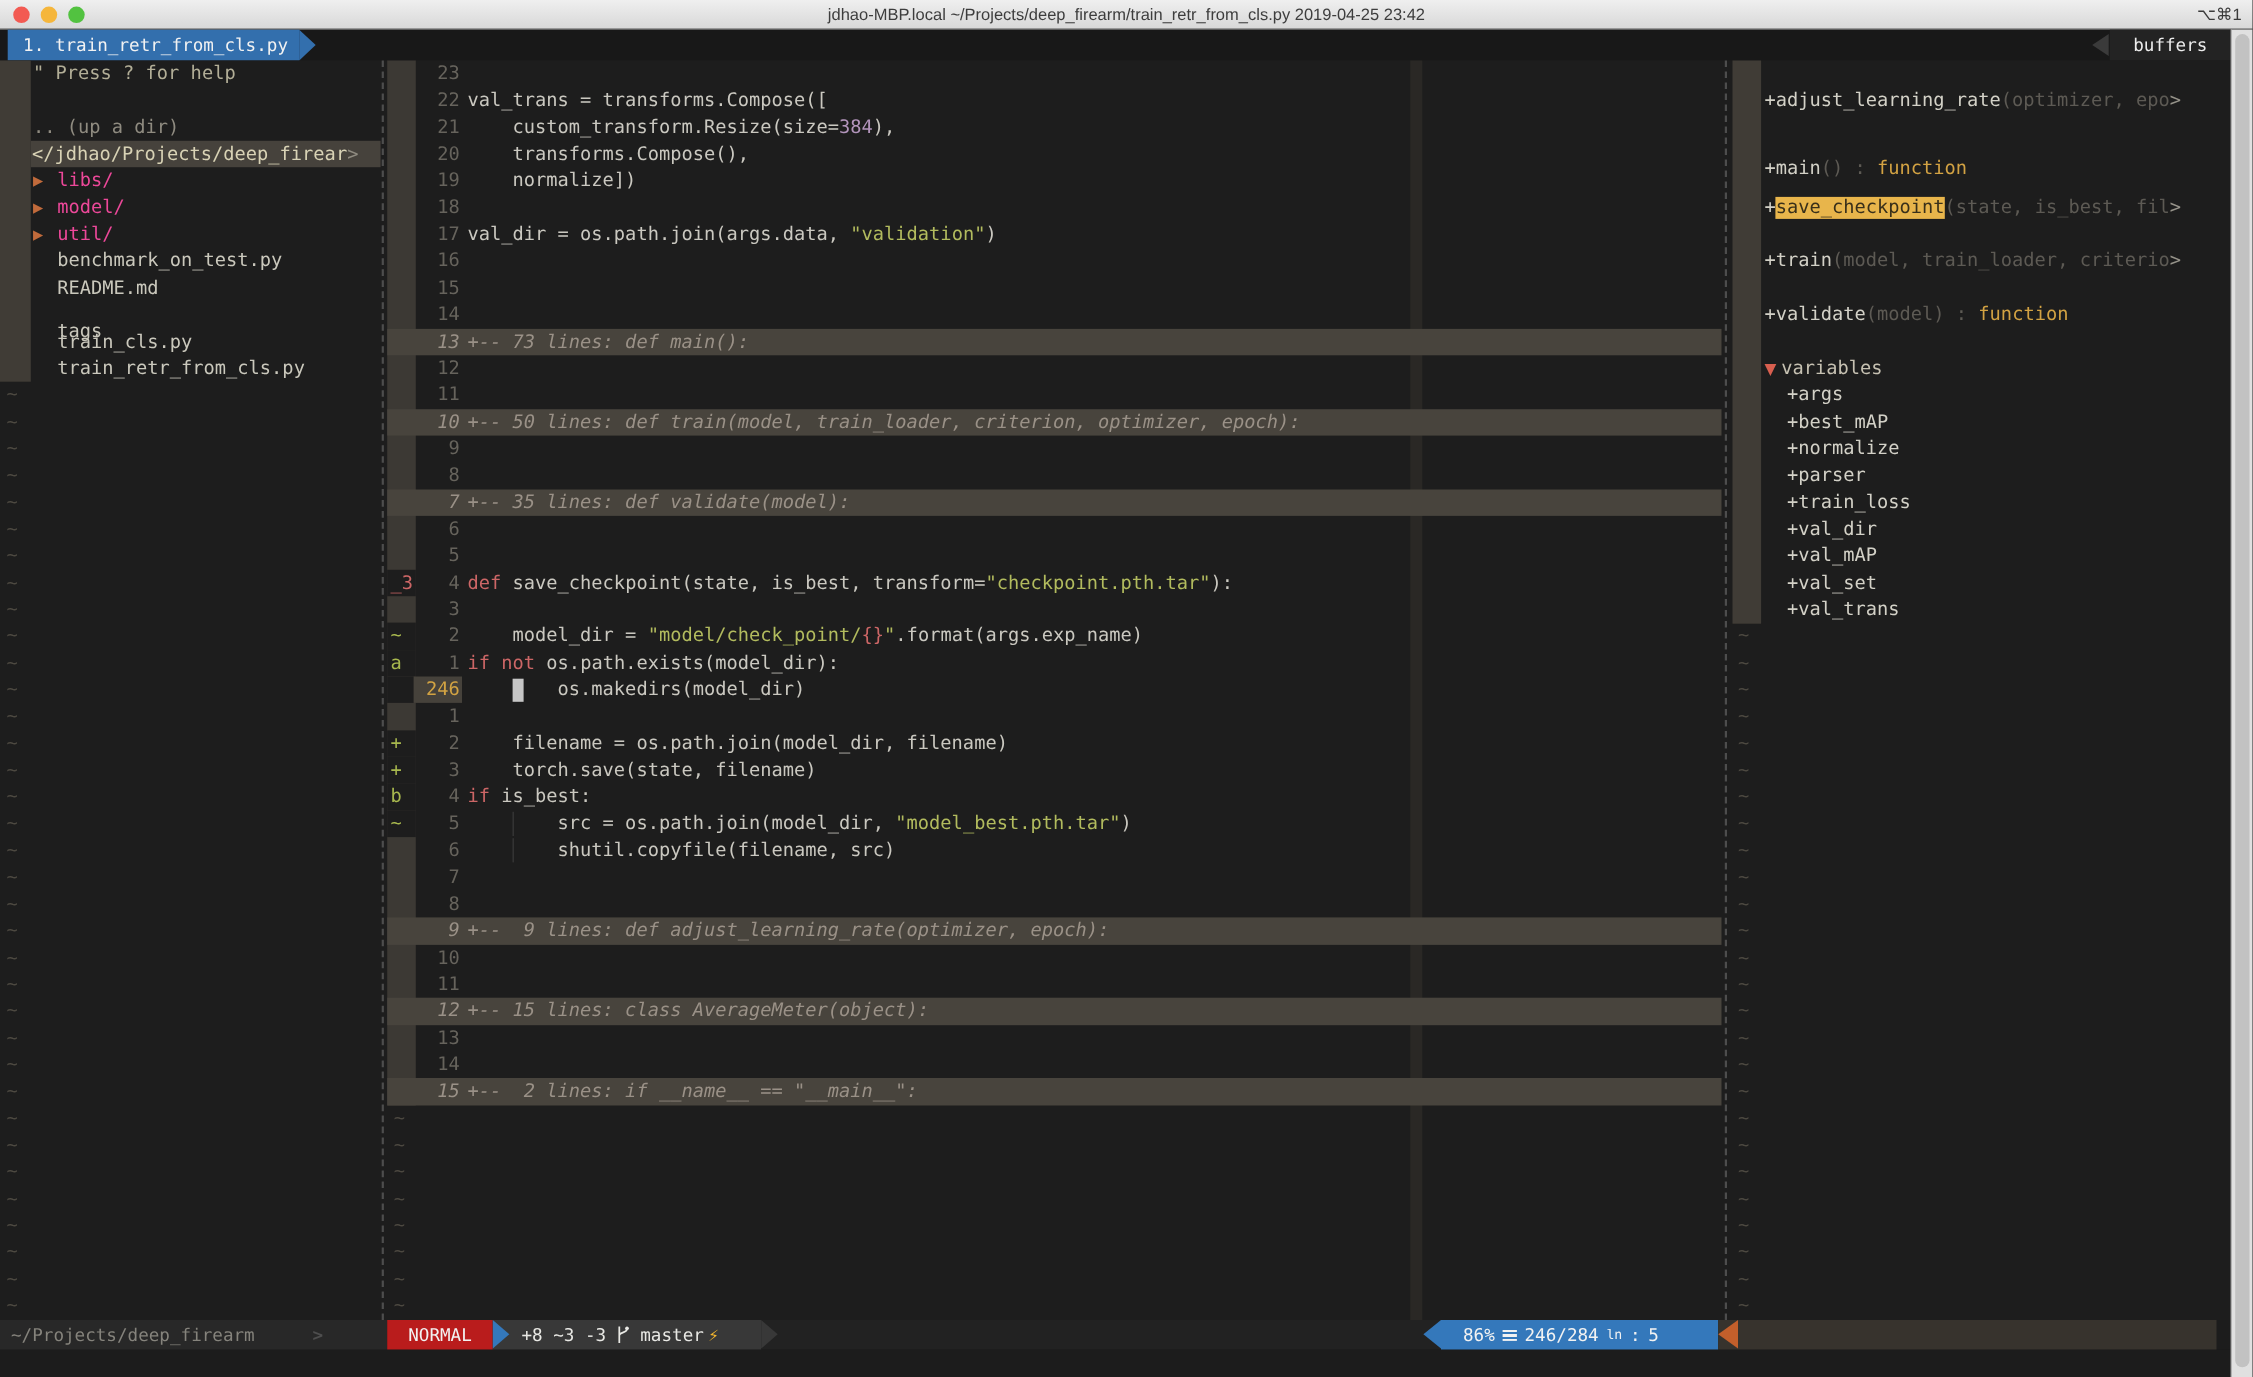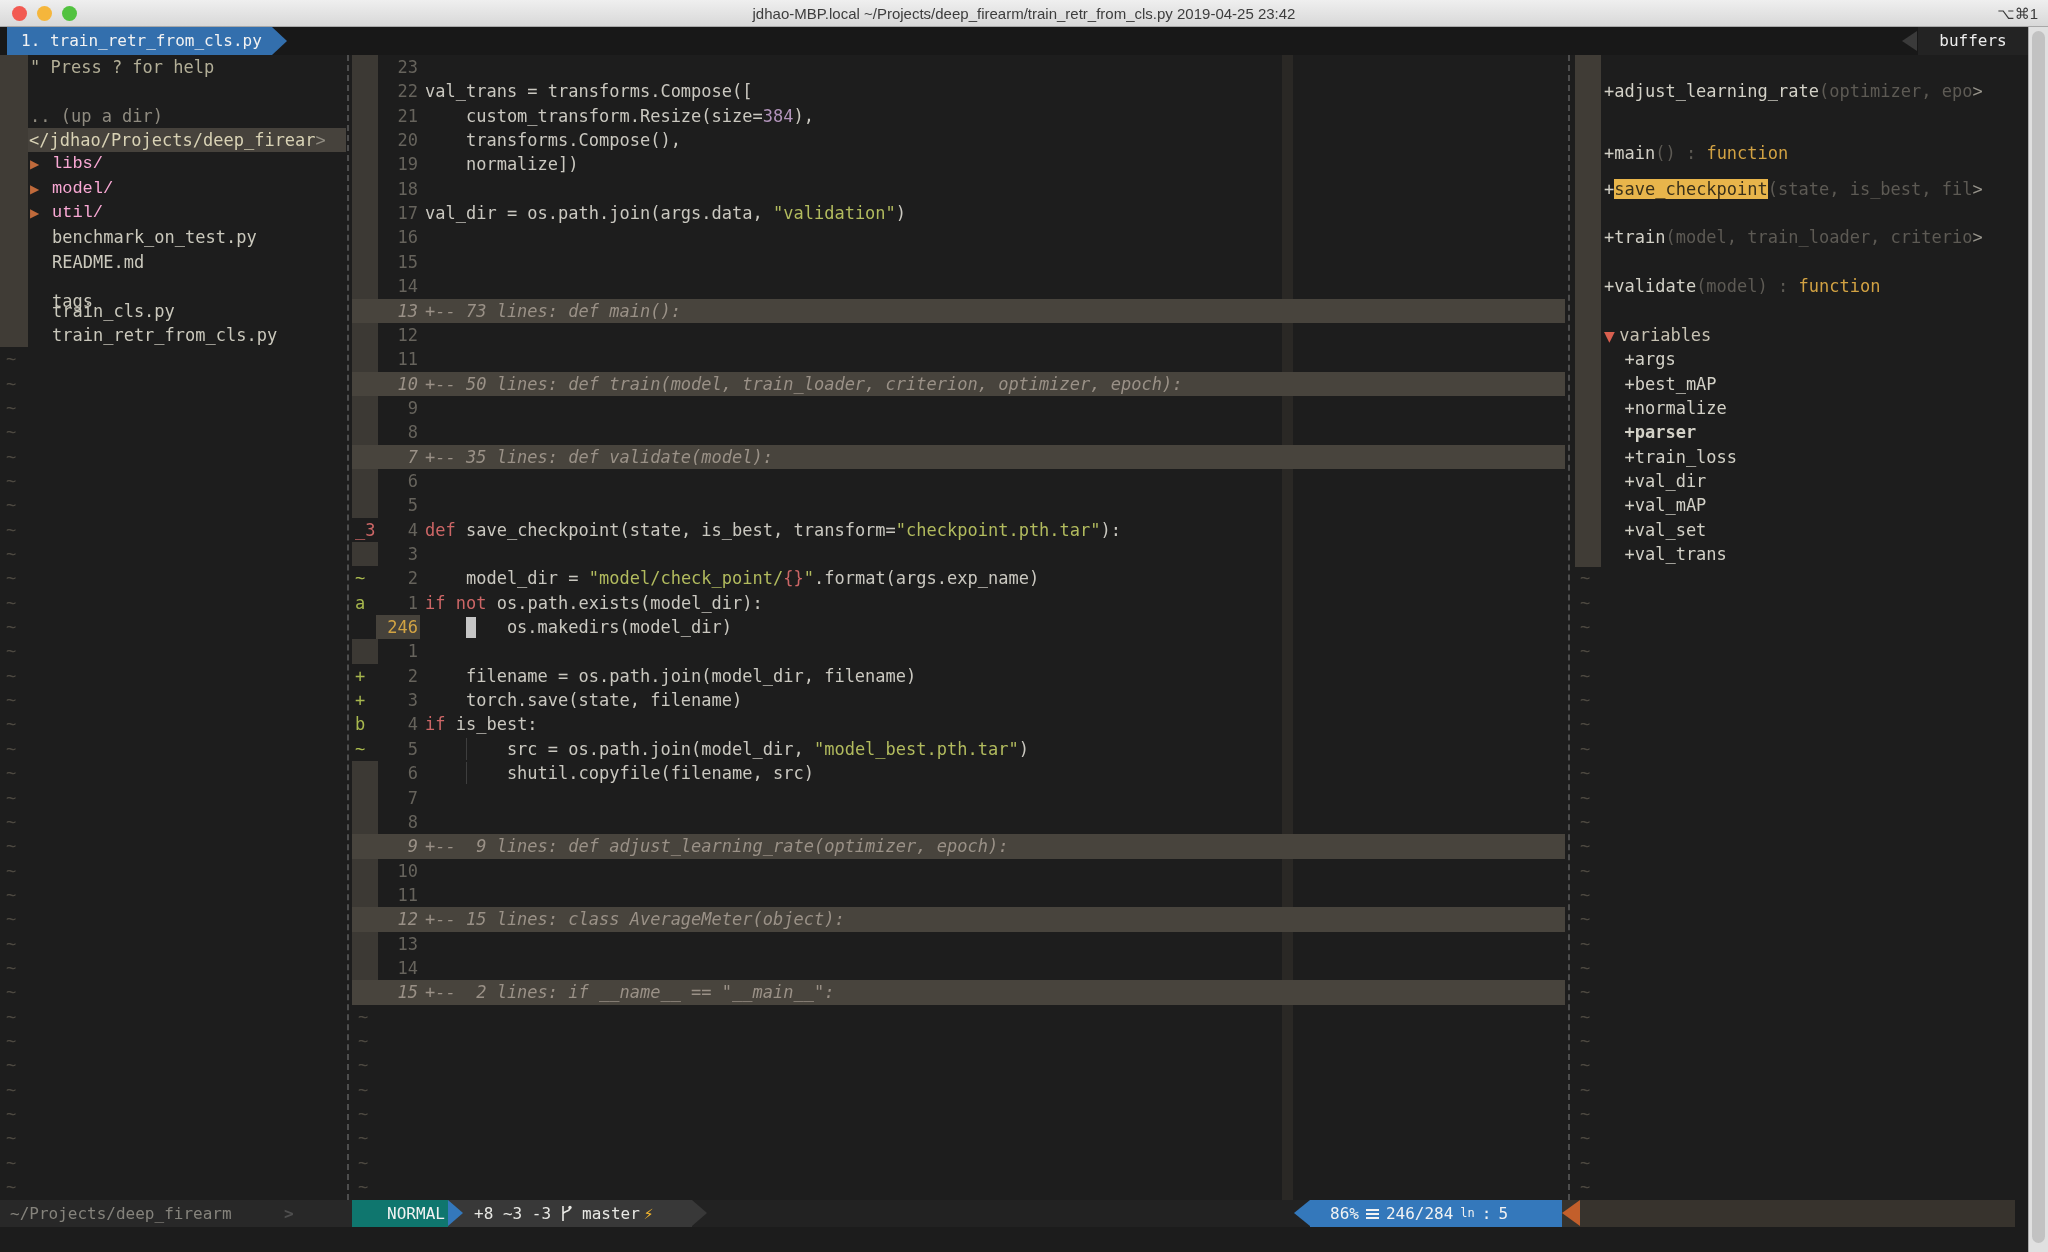--- a/index.html
+++ b/index.html
@@ -41,21 +41,21 @@
   #vsep1{left:347px;} #vsep2{left:1568px;}
   .row{position:absolute;left:0;right:0;height:24.35px;line-height:24.35px;white-space:pre;font-size:17px;}
   .tilde{color:#4c4840;}
   
   .nt-help{position:absolute;left:30px;color:#b2ae97;}
   .nt-dim{position:absolute;left:30px;color:#8f8b80;}
   .nt-rootbg{position:absolute;left:28px;right:0;top:0;bottom:0;background:#46423c;}
   .nt-root{position:absolute;left:29px;color:#d8d2b5;}
   .nt-trunc{color:#8f8b80;}
   .nt-arrow{position:absolute;left:30px;color:#c06a3b;font-size:12px;font-family:"DejaVu Sans",sans-serif;}
-  .nt-dir{position:absolute;left:52px;color:#f9a8d4;font-family:Liberation Mono, monospace;}
+  .nt-dir{position:absolute;left:52px;color:#ec4899;}
   .nt-file{position:absolute;left:52px;color:#cac8bc;}
   
   .sgcell{position:absolute;left:0;top:0;bottom:0;width:26px;background:#1d1d1d;padding-left:3px;box-sizing:border-box;}
   .sg-add,.sg-chg,.sg-mark{color:#a8b84e;} .sg-del{color:#cc6666;}
   .lnum{position:absolute;left:26px;top:0;width:40px;text-align:right;color:#66635c;}
   .lnum.curs{background:#46423b;color:#d2a343;padding:0 2px;left:24px;}
   .code{position:absolute;left:73px;top:0;}
   .foldbar{position:absolute;left:0;right:0;top:0;bottom:0;background:#48443d;}
   .foldtx{position:absolute;left:73px;color:#9a9187;font-style:italic;}
   .lnum.fold{color:#9a9187;font-style:italic;}
@@ -67,21 +67,21 @@
   .tag-line{position:absolute;left:29px;top:0;}
   .tg-name{color:#d3d1c7;} .tg-dim{color:#5d5a54;} .tg-tr{color:#96938a;}
   .tg-fn{color:#d2a243;} .tg-var{color:#c6c1b2;}
   .tg-arrow{color:#d85f4f;font-family:"DejaVu Sans",sans-serif;font-size:14px;}
   .tg-hl{background:#e8b54b;color:#39301a;}
   
   #statusline{position:absolute;left:0;top:1200px;width:2048px;height:27px;background:#1c1c1c;font-size:16px;}
   .sl{position:absolute;top:0;height:27px;line-height:27px;white-space:pre;}
   #sl-nt{left:0;width:352px;background:#282828;color:#85837c;padding-left:10px;box-sizing:border-box;}
   #sl-nt-chev{position:absolute;left:284px;top:0;color:#4e4e4e;font-weight:bold;}
-  #sl-mode{left:352px;width:96px;background:#0f766e;color:#f2f2f2;text-align:center;padding-left:16px;}
+  #sl-mode{left:352px;width:96px;background:#b91c1c;color:#f2f2f2;text-align:center;}
   #sl-tri1{position:absolute;left:448px;top:0;width:0;height:0;border-top:13.5px solid transparent;
     border-bottom:13.5px solid transparent;border-left:15px solid #3478bb;z-index:3;}
   #sl-branch{left:448px;width:244px;background:#383838;color:#e8e8e4;padding-left:26px;box-sizing:border-box;
     display:flex;align-items:center;gap:9px;}
   #sl-tri2{position:absolute;left:692px;top:0;width:0;height:0;border-top:13.5px solid transparent;
     border-bottom:13.5px solid transparent;border-left:15px solid #383838;z-index:3;}
   #sl-file{left:692px;width:618px;background:#222222;color:#8f8d86;}
   #sl-fname{position:absolute;left:22px;}
   #sl-tri3{position:absolute;left:1294px;top:0;width:0;height:0;border-top:13.5px solid transparent;
     border-bottom:13.5px solid transparent;border-right:16px solid #3478bb;z-index:3;}
@@ -237,21 +237,21 @@
           <div class="row" style="top: 121.75px;"><span class="tag-line"><span class="tg-name">+</span><span class="tg-hl">save_checkpoint</span><span class="tg-dim">(state, is_best, fil</span><span class="tg-tr">&gt;</span></span></div>
           <div class="row" style="top: 146.1px;"></div>
           <div class="row" style="top: 170.45px;"><span class="tag-line"><span class="tg-name">+train</span><span class="tg-dim">(model, train_loader, criterio</span><span class="tg-tr">&gt;</span></span></div>
           <div class="row" style="top: 194.8px;"></div>
           <div class="row" style="top: 219.15px;"><span class="tag-line"><span class="tg-name">+validate</span><span class="tg-dim">(model)</span><span class="tg-dim"> : </span><span class="tg-fn">function</span></span></div>
           <div class="row" style="top: 243.5px;"></div>
           <div class="row" style="top: 267.85px;"><span class="tag-line"><span class="tg-arrow">▼ </span><span class="tg-var">variables</span></span></div>
           <div class="row" style="top: 292.2px;"><span class="tag-line"><span class="tg-name">  +args</span></span></div>
           <div class="row" style="top: 316.55px;"><span class="tag-line"><span class="tg-name">  +best_mAP</span></span></div>
           <div class="row" style="top: 340.9px;"><span class="tag-line"><span class="tg-name">  +normalize</span></span></div>
-          <div class="row" style="top: 365.25px; font-weight: bold;"><span class="tag-line"><span class="tg-name">  +parser</span></span></div>
+          <div class="row" style="top: 365.25px;"><span class="tag-line"><span class="tg-name">  +parser</span></span></div>
           <div class="row" style="top: 389.6px;"><span class="tag-line"><span class="tg-name">  +train_loss</span></span></div>
           <div class="row" style="top: 413.95px;"><span class="tag-line"><span class="tg-name">  +val_dir</span></span></div>
           <div class="row" style="top: 438.3px;"><span class="tag-line"><span class="tg-name">  +val_mAP</span></span></div>
           <div class="row" style="top: 462.65px;"><span class="tag-line"><span class="tg-name">  +val_set</span></span></div>
           <div class="row" style="top: 487px;"><span class="tag-line"><span class="tg-name">  +val_trans</span></span></div>
           <div class="row" style="top: 511.35px;"><span class="tilde" style="position: absolute; left: 5px;">~</span></div>
           <div class="row" style="top: 535.7px;"><span class="tilde" style="position: absolute; left: 5px;">~</span></div>
           <div class="row" style="top: 560.05px;"><span class="tilde" style="position: absolute; left: 5px;">~</span></div>
           <div class="row" style="top: 584.4px;"><span class="tilde" style="position: absolute; left: 5px;">~</span></div>
           <div class="row" style="top: 608.75px;"><span class="tilde" style="position: absolute; left: 5px;">~</span></div>

